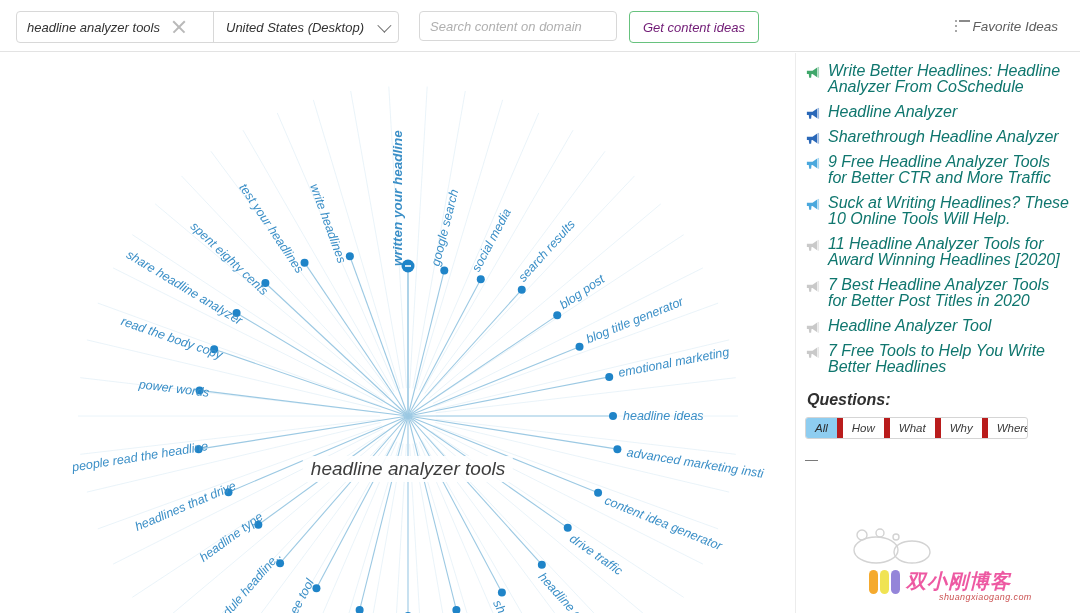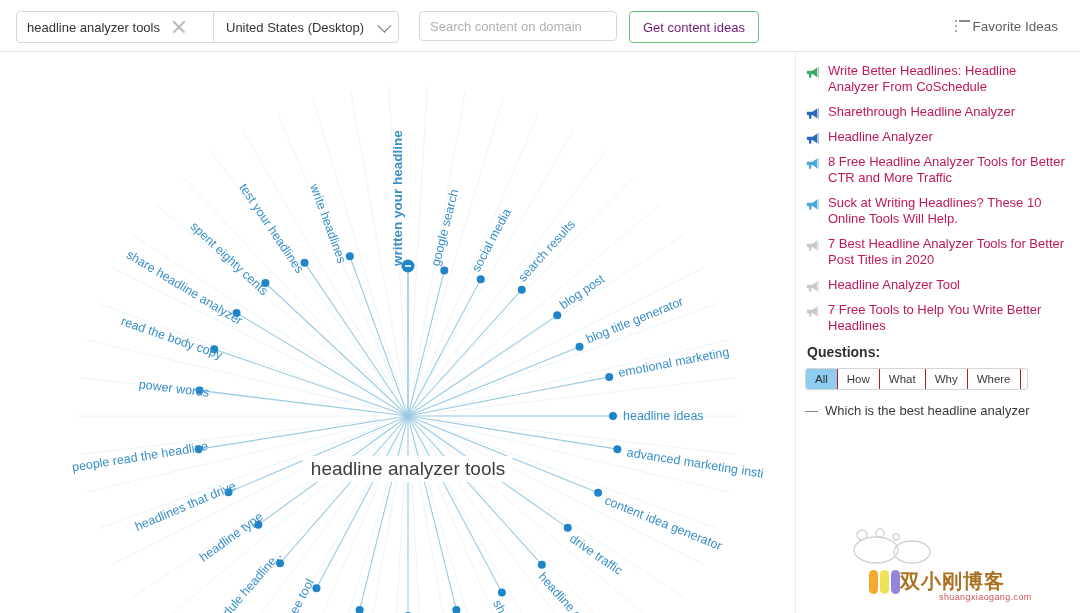--- a/index.html
+++ b/index.html
@@ -3,21 +3,21 @@
 <meta charset="utf-8">
 <style>
   html,body{margin:0;padding:0;}
   body{
     width:1080px;height:613px;overflow:hidden;
     background:#ffffff;
     font-family:"Liberation Sans", sans-serif;
     color:#333;
     -webkit-font-smoothing:antialiased;
   }
-  #app{position:relative;width:1080px;height:613px;overflow:hidden;}
+  #app{position:relative;width:1080px;height:613px;overflow:hidden;font-style:italic;}
 
   
   .header{
     position:absolute;left:0;top:0;width:1080px;height:52px;
     background:#fff;border-bottom:1px solid #e3e3e3;
     box-sizing:border-box;
   }
   .search-group{
     position:absolute;left:16px;top:11px;height:30px;
     display:flex;align-items:stretch;
@@ -101,52 +101,52 @@
   }
   .panel-inner{padding:10px 12px 0 9px;}
   .sec-title{
     font-size:15.5px;font-weight:bold;color:#2f2f2f;margin:0 0 10px 2px;
   }
   .hl-row{
     display:flex;align-items:flex-start;gap:8px;margin-bottom:9px;cursor:pointer;
   }
   .mega{flex:none;width:15px;height:13px;margin-top:2px;}
   .hl-text{
-    font-size:13px;line-height:16px;color:#be185d;
+    font-size:16px;line-height:16px;color:#0f766e;
   }
   .q-title{
-    font-size:14px;font-weight:bold;color:#2f2f2f;margin:10px 0 8px 2px;
+    font-size:16px;font-weight:bold;color:#2f2f2f;margin:16px 0 8px 2px;
   }
   .tabs{
     display:flex;border:1px solid #d5d5d5;border-radius:3px;overflow:hidden;
     width:223px;height:22px;box-sizing:border-box;background:#fff;
   }
   .tab{
     display:flex;align-items:center;justify-content:center;
     font-size:11.5px;color:#3a3a3a;padding:0 9px;cursor:pointer;
-    border-right:1px solid #b91c1c;white-space:nowrap;
+    border-right:6px solid #b91c1c;white-space:nowrap;
   }
   .tab.active{background:#8ecdf0;color:#2b2b2b;}
   .q-item{
     display:flex;gap:7px;font-size:13px;color:#3a3a3a;margin-top:13px;
     line-height:16px;
   }
   .dash{color:#7a7a7a;}
 
   
   .wm{position:absolute;pointer-events:none;}
   .wm-cn{
     left:852px;top:535px;font-size:26px;color:#6e6e6e;opacity:.72;
     letter-spacing:2px;white-space:nowrap;
     font-family:"DejaVu Sans", sans-serif;
   }
   .wm-red{
-    left:900px;top:568px;font-size:20px;color:#a16207;opacity:.9;
+    left:900px;top:568px;font-size:20px;color:#ec4899;opacity:.9;
     letter-spacing:1px;white-space:nowrap;
-    font-family:"DejaVu Sans", sans-serif;font-weight:bold;
+    font-family:"DejaVu Sans", sans-serif;font-weight:bold;padding-left:6px;
   }
   .wm-url{
     left:939px;top:592px;font-size:9px;color:#c94b4b;opacity:.95;
     letter-spacing:.4px;white-space:nowrap;
   }
   .wm-logo{
     left:868px;top:566px;width:36px;height:30px;opacity:.95;
   }
   .wm-bub{
     left:850px;top:528px;width:120px;height:42px;opacity:.55;
@@ -393,45 +393,53 @@
                 <path d="M4 8.5 L7 8.5 L6.5 12.5 L4.5 12.5 Z" fill="#3fa76a"></path>
               </svg></span>
             <span class="hl-text">Write Better Headlines: Headline Analyzer From CoSchedule</span>
           </div>
           <div class="hl-row">
             <span class="mega"><svg viewBox="0 0 16 14">
                 <path d="M2 5 L8 5 L13 1.5 L13 12 L8 8.5 L2 8.5 Z" fill="#2a68b8"></path>
                 <rect x="13.4" y="1" width="1.6" height="11.5" fill="#2a68b8" opacity="0.45"></rect>
                 <path d="M4 8.5 L7 8.5 L6.5 12.5 L4.5 12.5 Z" fill="#2a68b8"></path>
               </svg></span>
-            <span class="hl-text">Sharethrough Headline Analyzer</span>
+            <span class="hl-text">Headline Analyzer</span>
           </div>
           <div class="hl-row">
             <span class="mega"><svg viewBox="0 0 16 14">
                 <path d="M2 5 L8 5 L13 1.5 L13 12 L8 8.5 L2 8.5 Z" fill="#2a68b8"></path>
                 <rect x="13.4" y="1" width="1.6" height="11.5" fill="#2a68b8" opacity="0.45"></rect>
                 <path d="M4 8.5 L7 8.5 L6.5 12.5 L4.5 12.5 Z" fill="#2a68b8"></path>
               </svg></span>
-            <span class="hl-text">Headline Analyzer</span>
+            <span class="hl-text">Sharethrough Headline Analyzer</span>
           </div>
           <div class="hl-row">
             <span class="mega"><svg viewBox="0 0 16 14">
                 <path d="M2 5 L8 5 L13 1.5 L13 12 L8 8.5 L2 8.5 Z" fill="#4aa8dd"></path>
                 <rect x="13.4" y="1" width="1.6" height="11.5" fill="#4aa8dd" opacity="0.45"></rect>
                 <path d="M4 8.5 L7 8.5 L6.5 12.5 L4.5 12.5 Z" fill="#4aa8dd"></path>
               </svg></span>
-            <span class="hl-text">8 Free Headline Analyzer Tools for Better CTR and More Traffic</span>
+            <span class="hl-text">9 Free Headline Analyzer Tools for Better CTR and More Traffic</span>
           </div>
           <div class="hl-row">
             <span class="mega"><svg viewBox="0 0 16 14">
                 <path d="M2 5 L8 5 L13 1.5 L13 12 L8 8.5 L2 8.5 Z" fill="#4aa8dd"></path>
                 <rect x="13.4" y="1" width="1.6" height="11.5" fill="#4aa8dd" opacity="0.45"></rect>
                 <path d="M4 8.5 L7 8.5 L6.5 12.5 L4.5 12.5 Z" fill="#4aa8dd"></path>
               </svg></span>
             <span class="hl-text">Suck at Writing Headlines? These 10 Online Tools Will Help.</span>
+          </div>
+          <div class="hl-row">
+            <span class="mega"><svg viewBox="0 0 16 14">
+                <path d="M2 5 L8 5 L13 1.5 L13 12 L8 8.5 L2 8.5 Z" fill="#c9c9c9"></path>
+                <rect x="13.4" y="1" width="1.6" height="11.5" fill="#c9c9c9" opacity="0.45"></rect>
+                <path d="M4 8.5 L7 8.5 L6.5 12.5 L4.5 12.5 Z" fill="#c9c9c9"></path>
+              </svg></span>
+            <span class="hl-text">11 Headline Analyzer Tools for Award Winning Headlines [2020]</span>
           </div>
           <div class="hl-row">
             <span class="mega"><svg viewBox="0 0 16 14">
                 <path d="M2 5 L8 5 L13 1.5 L13 12 L8 8.5 L2 8.5 Z" fill="#c9c9c9"></path>
                 <rect x="13.4" y="1" width="1.6" height="11.5" fill="#c9c9c9" opacity="0.45"></rect>
                 <path d="M4 8.5 L7 8.5 L6.5 12.5 L4.5 12.5 Z" fill="#c9c9c9"></path>
               </svg></span>
             <span class="hl-text">7 Best Headline Analyzer Tools for Better Post Titles in 2020</span>
           </div>
           <div class="hl-row">
@@ -456,21 +464,20 @@
       <div class="tabs" id="question-tabs">
           <div class="tab active">All</div>
           <div class="tab">How</div>
           <div class="tab">What</div>
           <div class="tab">Why</div>
           <div class="tab">Where</div>
         </div>
       <div id="questions-list">
           <div class="q-item">
             <span class="dash">—</span>
-            <span>Which is the best headline analyzer</span>
           </div>
         </div>
     </div>
   </div>
 
   <svg class="wm wm-bub" viewBox="0 0 120 42">
     <g fill="none" stroke="#9a9a9a" stroke-width="1.4" opacity="0.8">
       <ellipse cx="26" cy="22" rx="22" ry="13"></ellipse>
       <ellipse cx="62" cy="24" rx="18" ry="11"></ellipse>
       <circle cx="12" cy="7" r="5"></circle>

